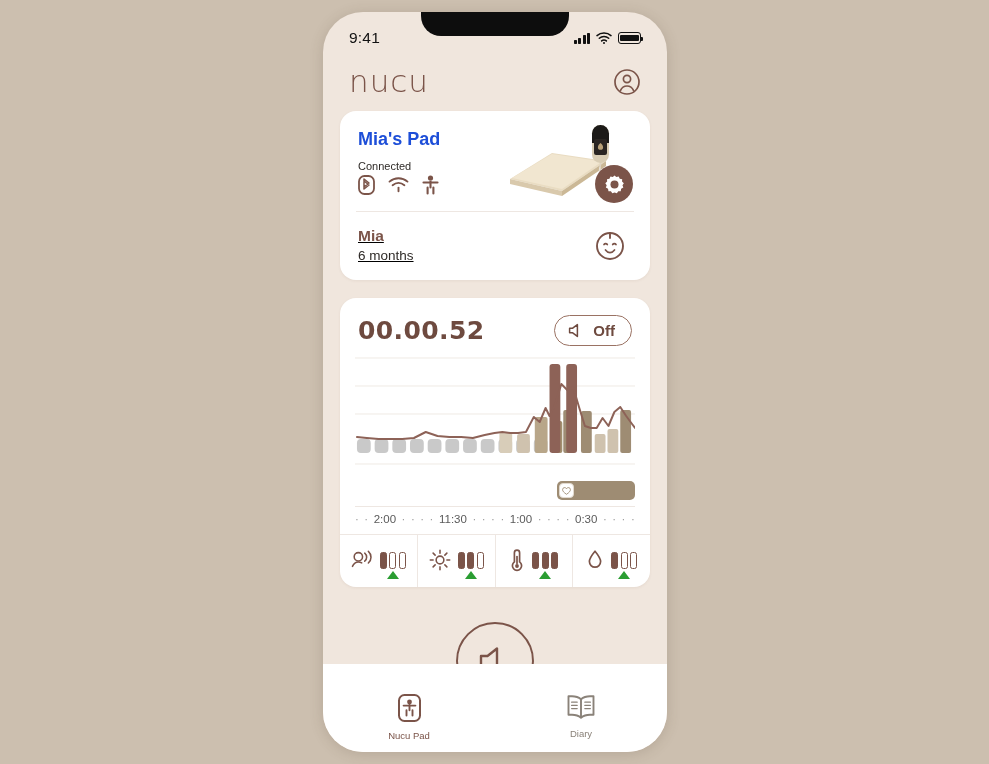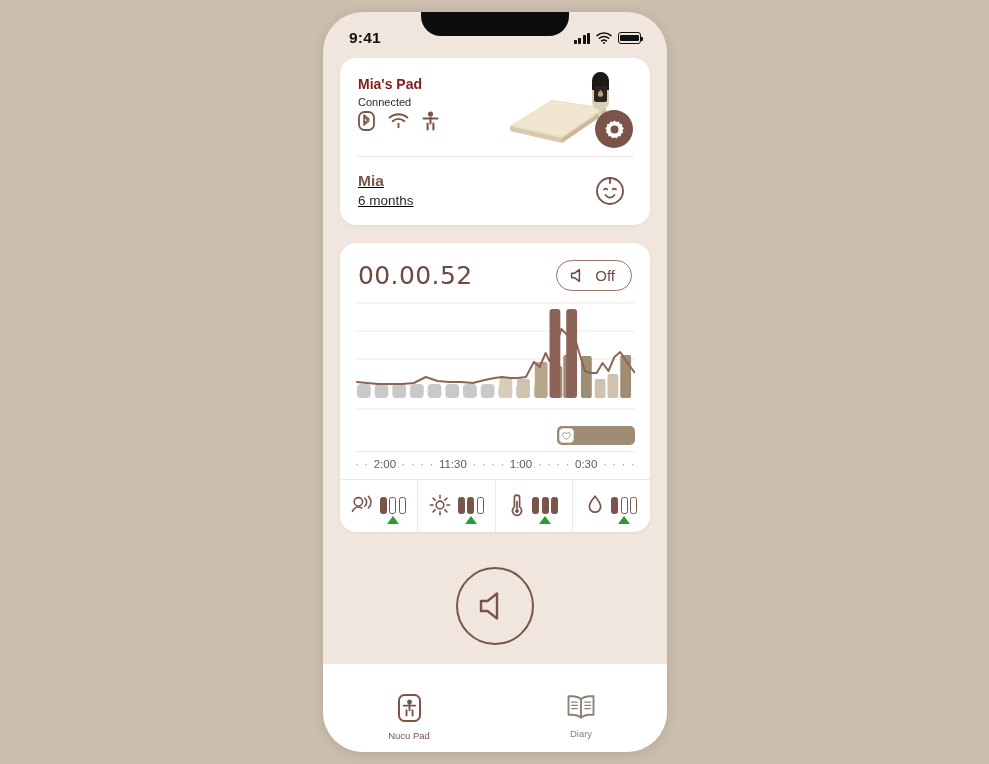--- a/index.html
+++ b/index.html
@@ -25,58 +25,58 @@
     width:148px; height:36px; background:#0d0d0d;
     border-radius:0 0 20px 20px;
   }
 
   
   .statusbar {
     position:relative; height:46px;
     display:flex; align-items:center; justify-content:space-between;
     padding:6px 26px 0 26px;
   }
-  .status-time { font-size:15.5px; font-weight:bold; color:#111; letter-spacing:.2px; }
+  .status-time { font-size:15.5px; font-weight:normal; color:#111; letter-spacing:.2px; }
   .status-right { display:flex; align-items:center; gap:6px; }
   .bars { display:flex; align-items:flex-end; gap:1.6px; height:11px; }
   .bars i { width:2.8px; background:#111; border-radius:.7px; display:block; }
   .bars i:nth-child(1){height:4px}.bars i:nth-child(2){height:6px}
   .bars i:nth-child(3){height:8.5px}.bars i:nth-child(4){height:11px}
   .battery { width:23px; height:11.5px; border:1.4px solid #111; border-radius:3px; padding:1.4px; position:relative; }
   .battery::after{content:"";position:absolute;right:-3.4px;top:3.4px;width:2px;height:4.5px;background:#111;border-radius:0 1px 1px 0;}
   .battery span{display:block;height:100%;background:#111;border-radius:1px;}
 
   
   .appbar { display:flex; align-items:center; justify-content:space-between; padding:8px 26px 14px 26px; }
   .logo { font-size:31px; color:#7b5449; letter-spacing:1px; font-weight:300; line-height:1;
           font-family:"DejaVu Sans", sans-serif; }
 
   
   .card { background:#fff; border-radius:16px; margin:0 17px 18px 17px;
           box-shadow:0 1px 3px rgba(110,80,60,.08); }
 
   .device-row { display:flex; padding:18px 0 16px 18px; position:relative; min-height:98px; }
-  .device-name { font-size:14px; color:#7f1d1d; font-weight:bold; margin-bottom:4px; }
+  .device-name { font-size:18px; color:#1d4ed8; font-weight:bold; margin-bottom:10px; }
   .device-status { font-size:11px; color:#2e2a27; margin-bottom:3px; }
   .conn-icons { display:flex; align-items:center; gap:13px; }
 
   .pad-art { position:absolute; right:12px; top:10px; width:150px; height:88px; }
   .gear-btn { position:absolute; right:17px; bottom:8px; width:38px; height:38px;
               border-radius:50%; background:#7b5449; display:flex; align-items:center;
               justify-content:center; }
 
   .divider { height:1px; background:#eee7e2; margin:0 16px; }
 
   .baby-row { display:flex; align-items:center; justify-content:space-between;
               padding:15px 22px 17px 18px;text-decoration:underline; }
   .baby-name { font-size:15.5px; color:#7b5449; font-weight:bold; margin-bottom:3px; }
   .baby-age { font-size:13.5px; color:#2e2a27; }
 
   
-  .mon-head { display:flex; align-items:center; justify-content:space-between; padding:17px 18px 8px 18px; }
+  .mon-head { display:flex; align-items:center; justify-content:space-between; padding:17px 18px 8px 18px;font-weight:bold; }
   .timer { font-size:25px; color:#6e4a3f; letter-spacing:.4px; font-family:"DejaVu Sans", sans-serif; }
   .sound-pill { display:flex; align-items:center; gap:8px; border:1.4px solid #9a7263;
                 border-radius:17px; padding:6px 16px 6px 13px; }
   .sound-pill .lbl { font-size:15px; color:#6e4a3f; }
 
   .chart-wrap { position:relative; margin:0 15px; height:125px; }
   .chart-wrap svg { display:block; width:100%; height:100%; }
 
   .progress-row { margin:2px 15px 0 15px; height:20px; position:relative; }
   .progress-bar { position:absolute; right:0; top:0; width:78px; height:19px;
@@ -137,20 +137,28 @@
           <path d="M3.3 6.3C4.6 5.1 6.2 4.5 8 4.5s3.4.6 4.7 1.8" stroke="#111" stroke-width="1.5" fill="none" stroke-linecap="round"></path>
           <path d="M5.6 8.9c.7-.6 1.5-1 2.4-1s1.7.4 2.4 1" stroke="#111" stroke-width="1.5" fill="none" stroke-linecap="round"></path>
           <circle cx="8" cy="11" r="1" fill="#111"></circle>
         </svg>
         <div class="battery">
             <span></span>
           </div>
       </div>
     </div>
 
+    <div class="appbar">
+      <div class="logo">nucu</div>
+      <svg width="28" height="28" viewBox="0 0 28 28">
+        <circle cx="14" cy="14" r="12" fill="none" stroke="#7b5449" stroke-width="1.7"></circle>
+        <circle cx="14" cy="11" r="3.6" fill="none" stroke="#7b5449" stroke-width="1.7"></circle>
+        <path d="M7.4 22.6c1.3-3 3.7-4.6 6.6-4.6s5.3 1.6 6.6 4.6" fill="none" stroke="#7b5449" stroke-width="1.7" stroke-linecap="round"></path>
+      </svg>
+    </div>
 
     <div class="card">
       <div class="device-row">
         <div>
           <div class="device-name">Mia's Pad</div>
           <div class="device-status">Connected</div>
           <div class="conn-icons">
             <svg width="17" height="20" viewBox="0 0 17 20">
               <rect x="1" y="1" width="15" height="18" rx="5.5" fill="none" stroke="#7b5449" stroke-width="1.8"></rect>
               <path d="M6 6l5 4-5 4V4l5 4-5 4" fill="none" stroke="#7b5449" stroke-width="1.5" stroke-linejoin="round" stroke-linecap="round"></path>

